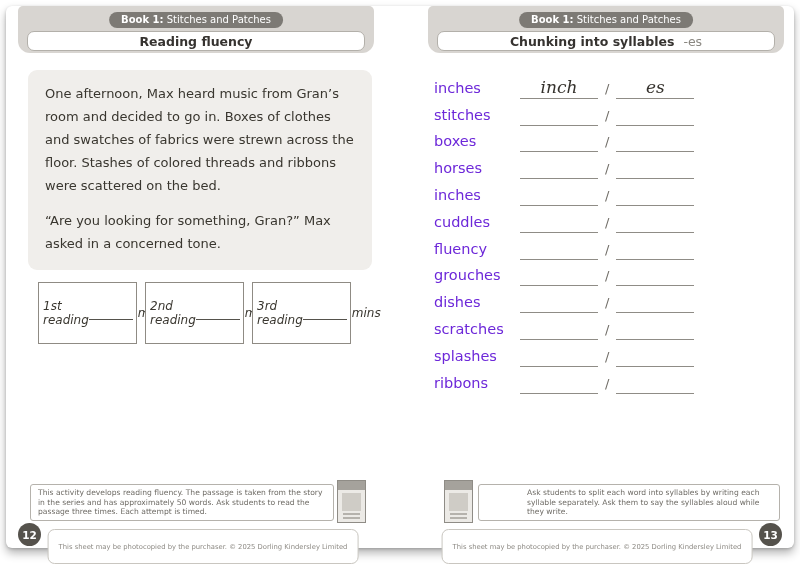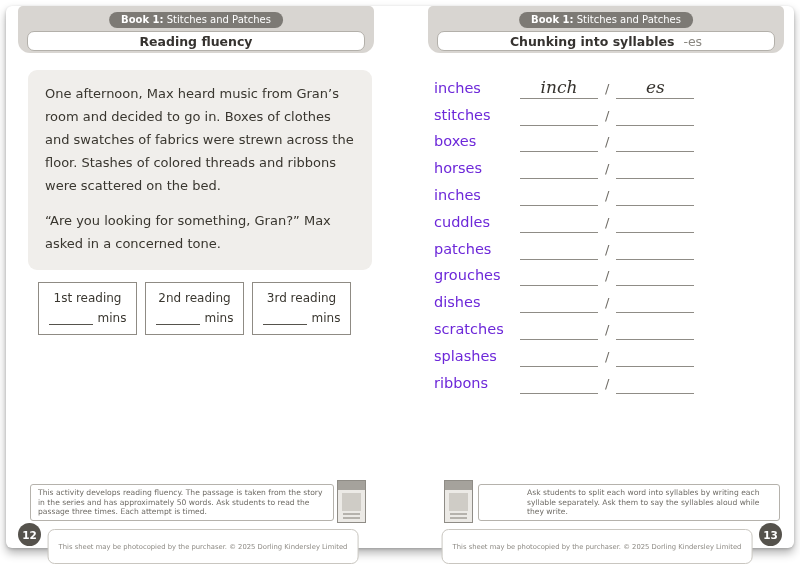--- a/index.html
+++ b/index.html
@@ -36,23 +36,24 @@
 
   
   .passage{
     position:absolute;left:22px;top:64px;width:344px;height:200px;
     background:#f0eeeb;border-radius:9px;padding:12px 17px;box-sizing:border-box;
     font-size:13px;line-height:23px;color:#39362f;
   }
   .passage p{margin:0 0 12px 0;}
   .reading-boxes{position:absolute;left:32px;top:276px;display:flex;gap:8px;}
   .rbox{
-    width:99px;height:53px;border:1.5px solid #8f8b84;background:#fff;box-sizing:border-box;
-    display:flex;flex-direction:column;align-items:center;justify-content:space-between;
+    width:99px;height:62px;border:1.5px solid #8f8b84;background:#fff;box-sizing:border-box;
+    display:flex;flex-direction:row;align-items:center;justify-content:space-between;
     padding:8px 4px 9px;
+    font-style:italic;
   }
   .rbox-label{font-size:12px;color:#3a3730;}
   .rbox-bottom{display:flex;align-items:flex-end;font-size:12px;color:#3a3730;}
   .rblank{display:inline-block;width:44px;height:12px;border-bottom:1.3px solid #55524c;margin-right:5px;}
 
   
   .rows{position:absolute;left:34px;top:66px;}
   .word-row{display:flex;align-items:flex-end;height:26.8px;}
   .word{width:86px;font-size:14.5px;color:#6d28d9;padding-bottom:3px;}
   .blank{
@@ -197,21 +198,21 @@
       </div>
 
       <div class="word-row">
         <span class="word">cuddles</span>
         <span class="blank"></span>
         <span class="slash">/</span>
         <span class="blank"></span>
       </div>
 
       <div class="word-row">
-        <span class="word">patches</span>
+        <span class="word">fluency</span>
         <span class="blank"></span>
         <span class="slash">/</span>
         <span class="blank"></span>
       </div>
 
       <div class="word-row">
         <span class="word">grouches</span>
         <span class="blank"></span>
         <span class="slash">/</span>
         <span class="blank"></span>

